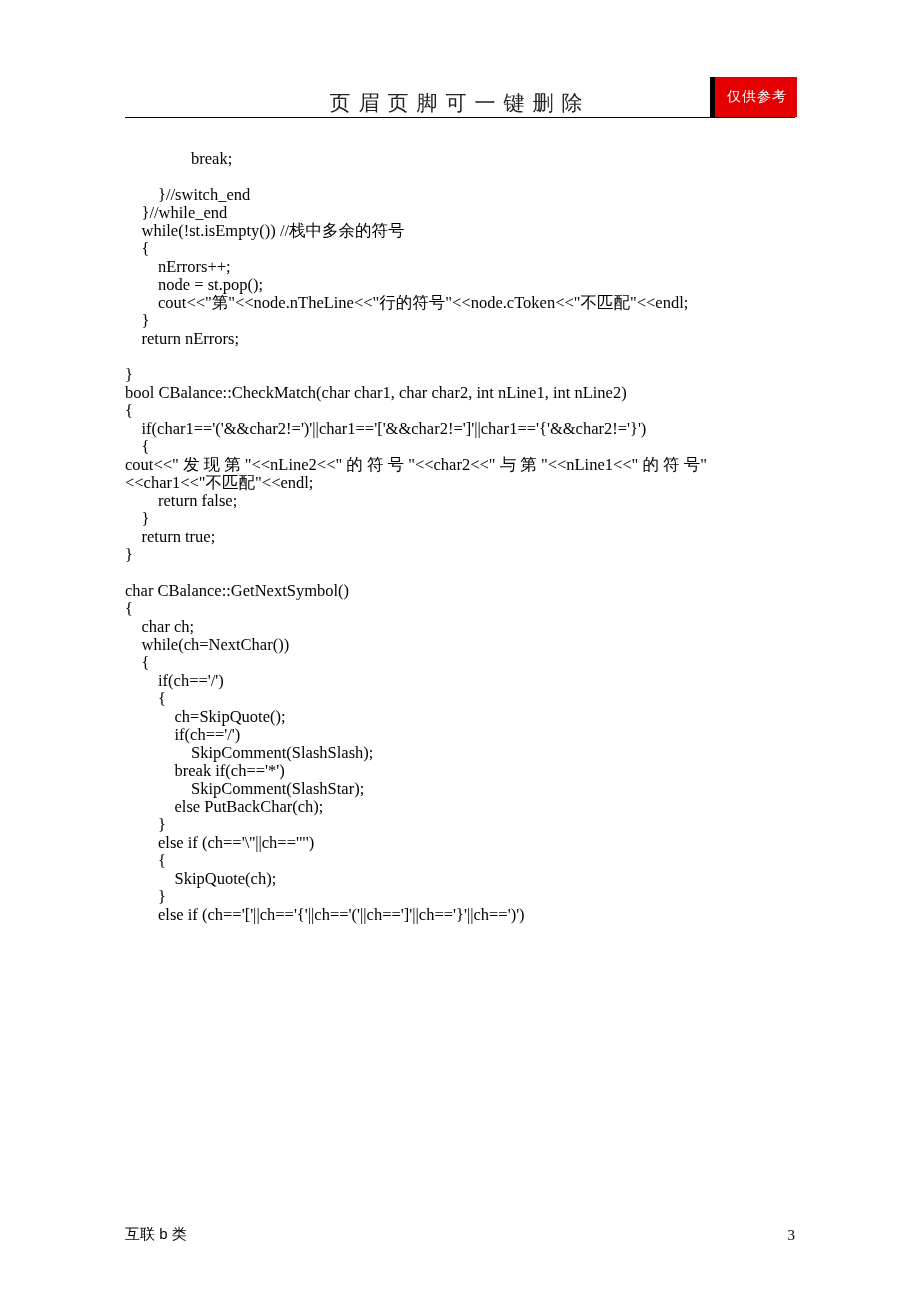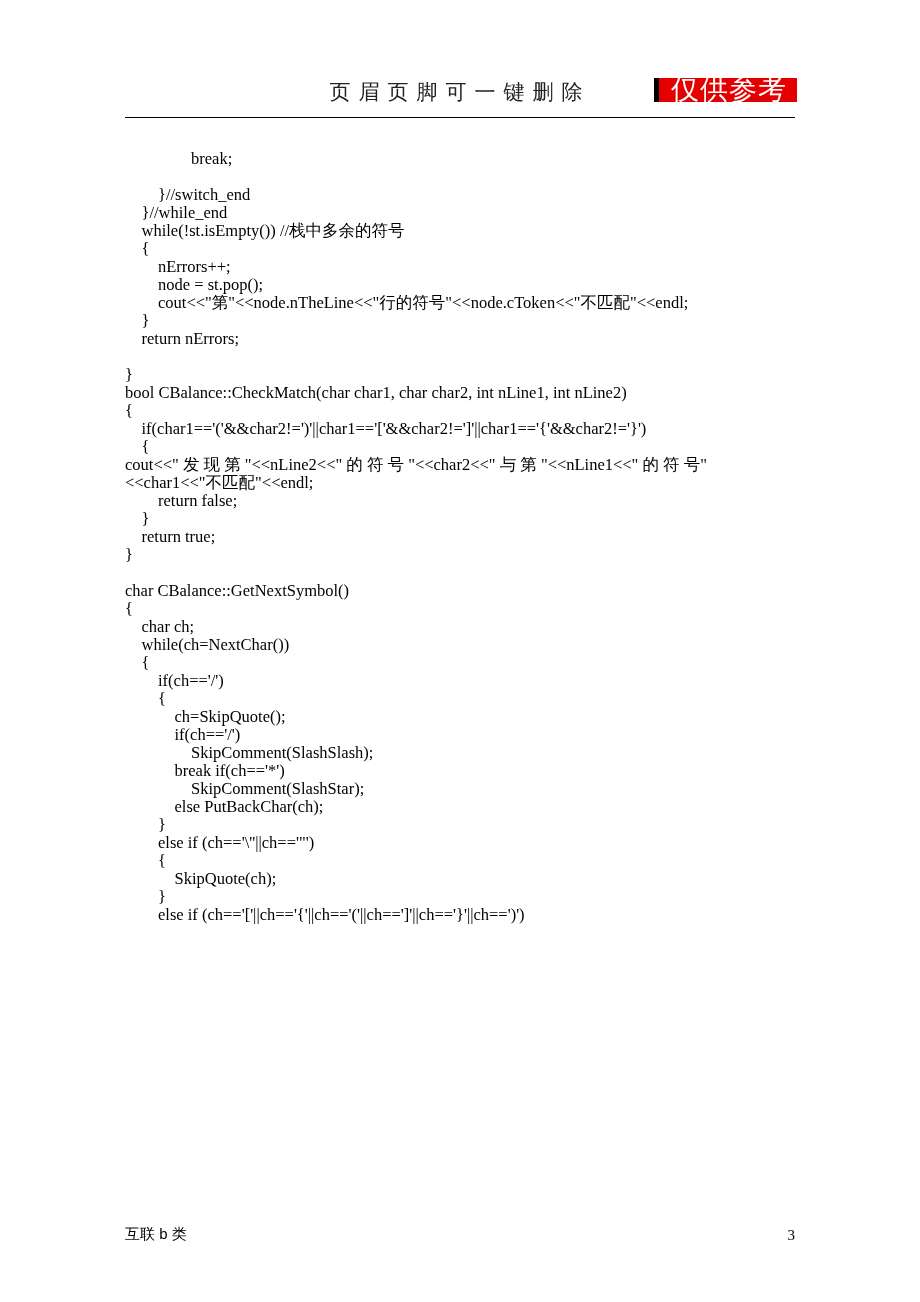--- a/index.html
+++ b/index.html
@@ -11,44 +11,44 @@
     position: relative;
     color: #000;
   }
   .header {
     position: absolute;
     top: 78px;
     left: 125px;
     right: 125px;
     height: 40px;
     display: flex;
-    align-items: flex-start;
+    align-items: flex-end;
     justify-content: flex-end;
     border-bottom: 1px solid #000;
   }
   .header-title {
     position: absolute;
     left: 0; right: 0;
     text-align: center;
     font-size: 21px;
     letter-spacing: 8px;
     font-family: "SimSun", serif;
     color: #222;
     font-weight: normal;
   }
   .header-badge {
     background: #e40000;
     color: #fff;
-    font-size: 28px;
+    font-size: 14px;
     padding: 6px 10px 6px 12px;
     font-family: "SimSun", serif;
     letter-spacing: 1px;
     border-left: 5px solid #000;
     margin-right: -2px;
-    height: 24px;
+    height: 40px;
     display: flex;
     align-items: center;
     z-index: 2;
   }
   .content {
     position: absolute;
     top: 132px;
     left: 125px;
     right: 125px;
     font-size: 16.5px;

